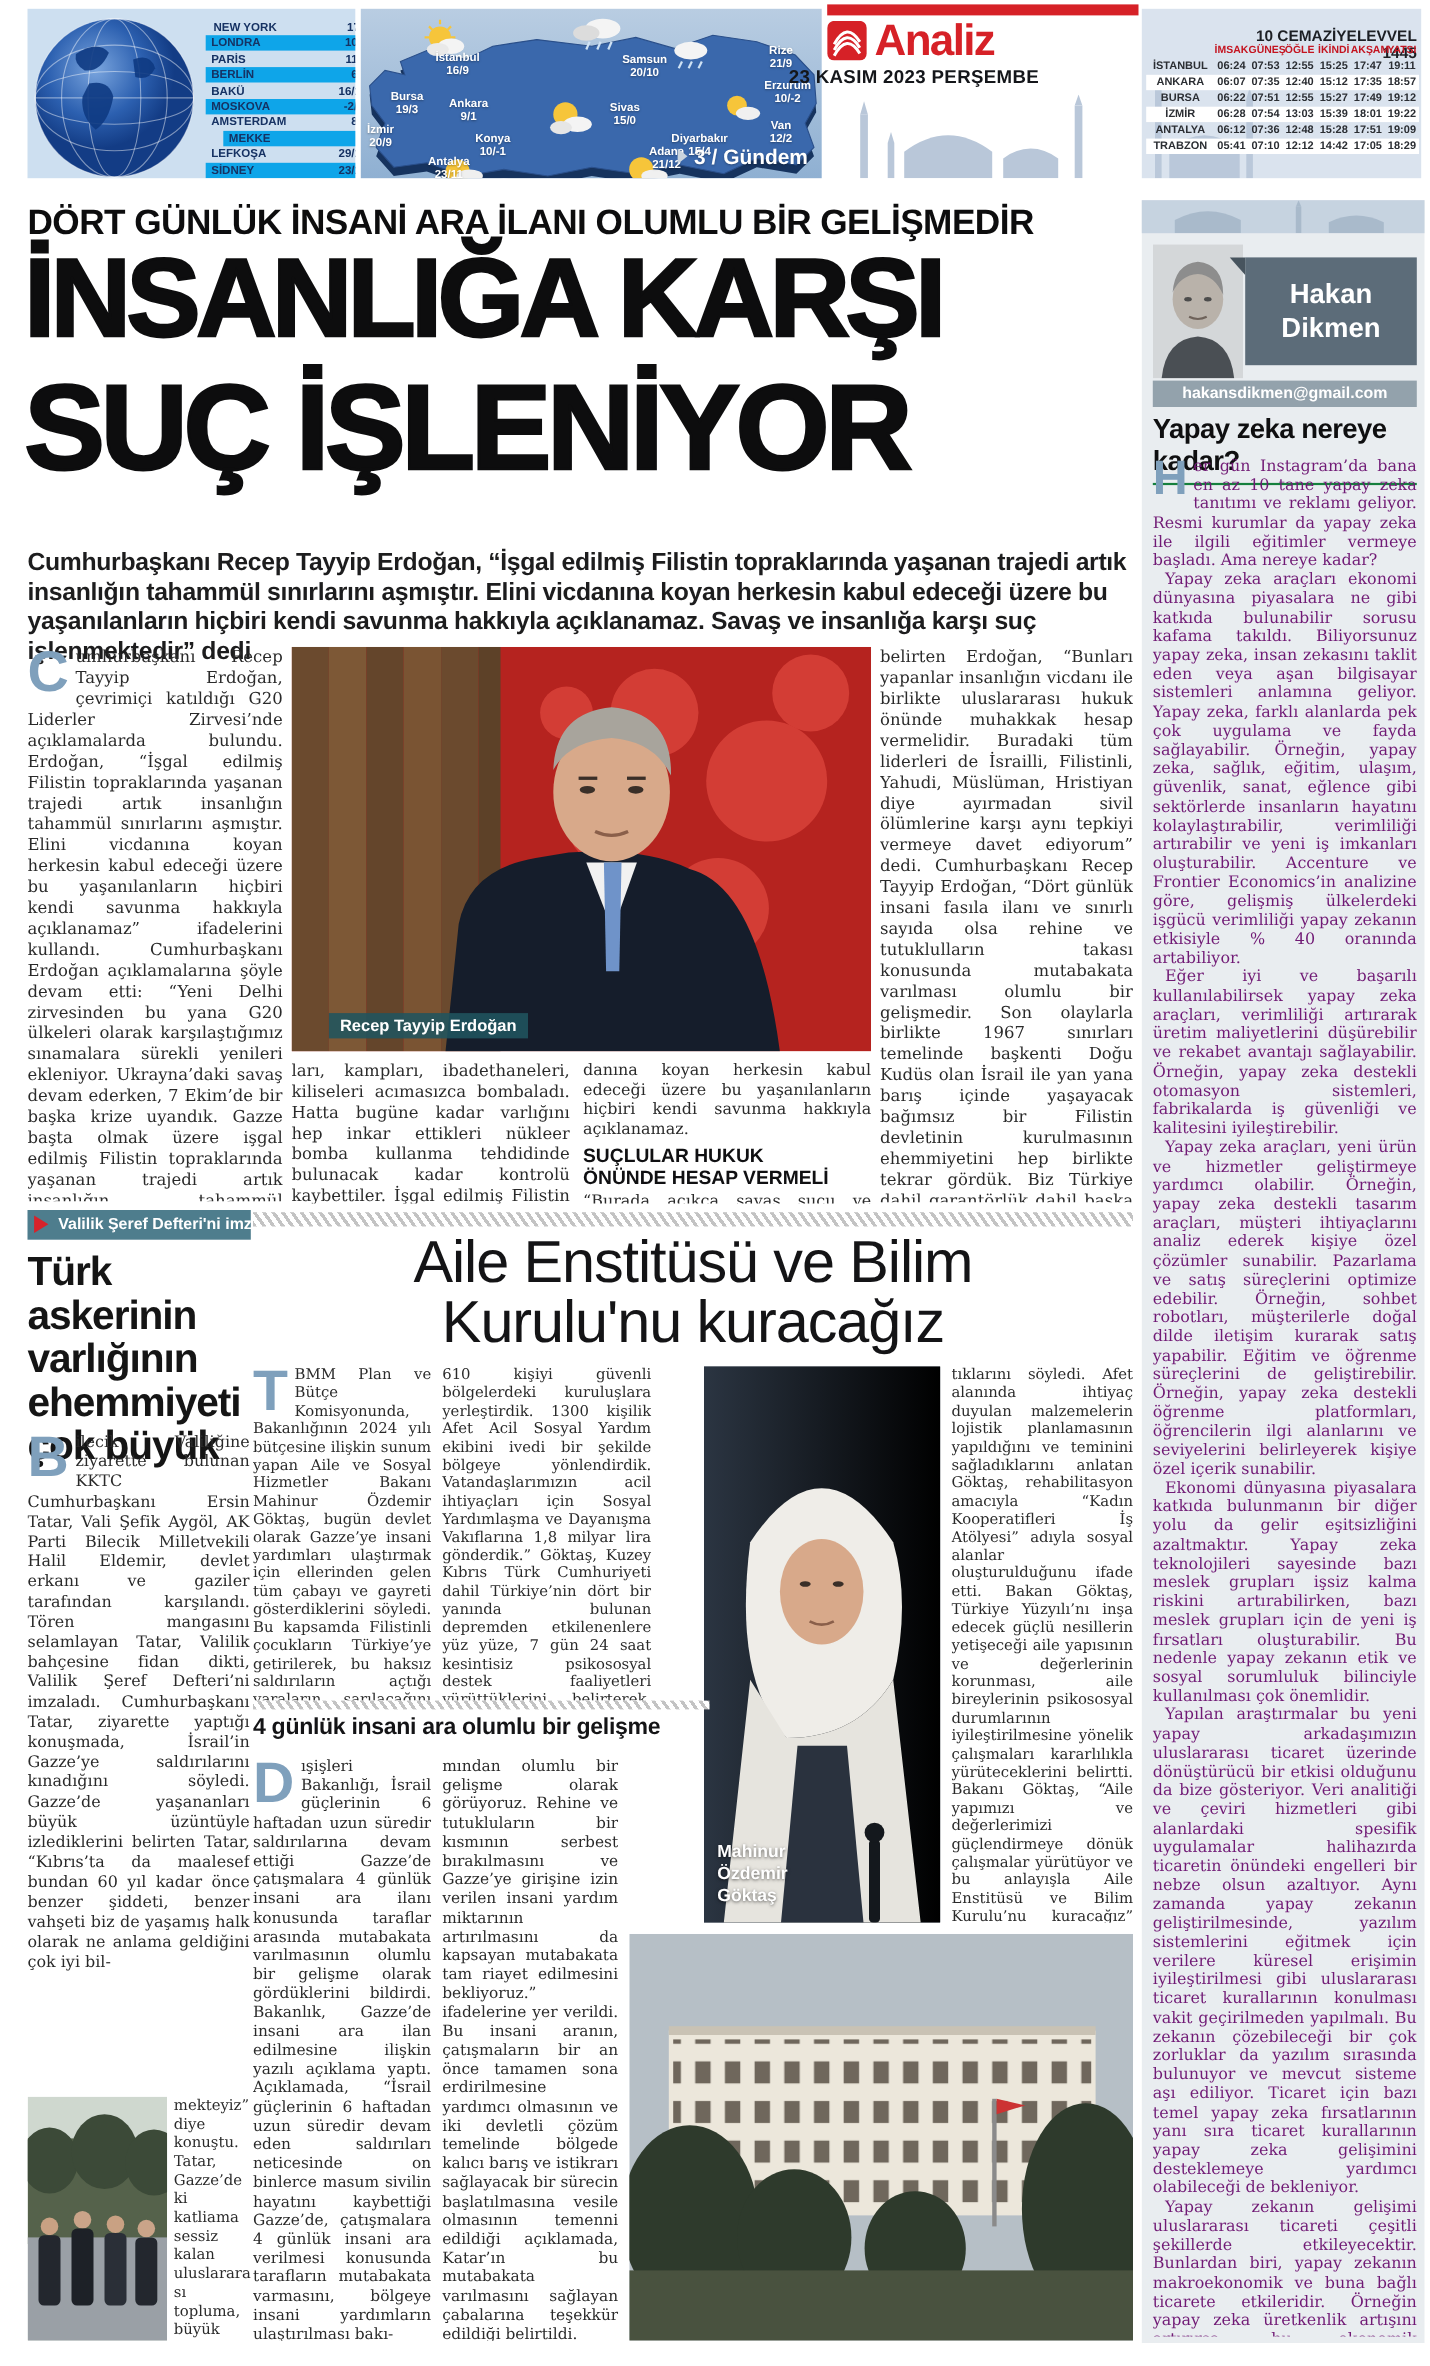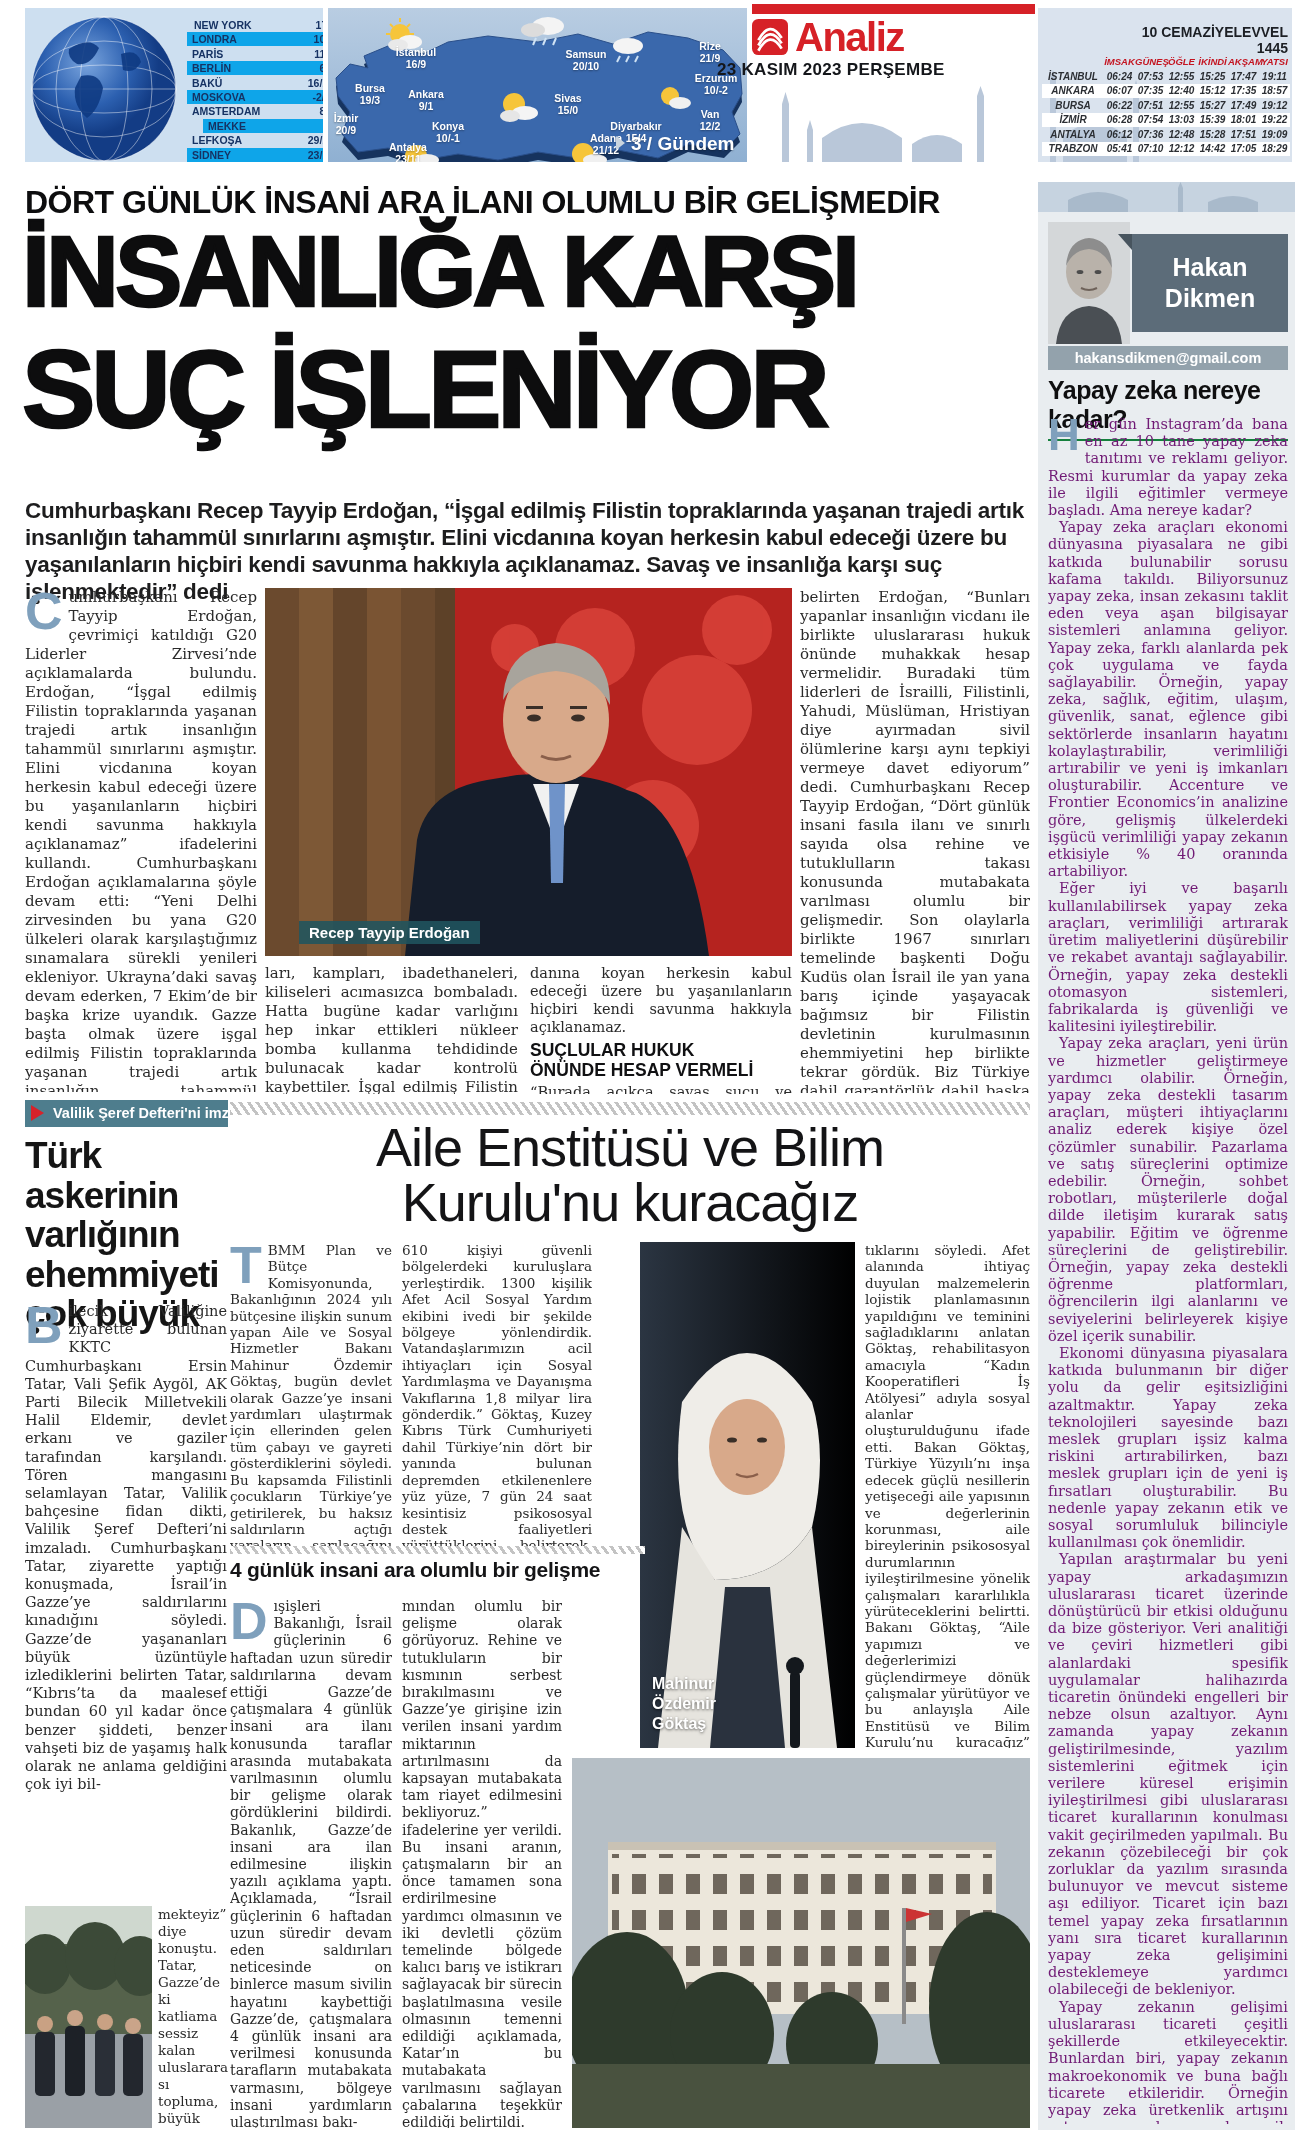--- a/index.html
+++ b/index.html
@@ -17,21 +17,21 @@
             text-align:center;line-height:1.15;text-shadow:0 1px 2px rgba(0,0,0,.35);white-space:nowrap;}
   .page-label{left:616px;top:133px;color:#fff;font-size:19px;font-weight:bold;z-index:5;text-shadow:0 1px 2px rgba(0,0,0,.3);}
   .page-label .chev{display:inline-block;width:0;height:0;border-top:7px solid transparent;border-bottom:7px solid transparent;
             border-left:9px solid #c9d4de;margin-right:6px;}
   .logo-strip{left:752px;top:4px;width:283px;height:10px;background:#d62127;}
   .logo-row{left:752px;top:17px;display:flex;align-items:center;gap:7px;}
   .logo-text{font-size:40px;font-weight:bold;color:#d62127;letter-spacing:-1.5px;line-height:1;}
   .mast-date{left:717px;top:60px;font-size:17px;font-weight:bold;color:#14161a;letter-spacing:.3px;}
   .prayer-panel{left:1038px;top:8px;width:254px;height:154px;background:#dae3ee;}
   .hijri{left:1120px;top:24px;width:168px;text-align:right;font-size:14px;font-weight:bold;color:#1c1f24;z-index:4;}
-  .ptable{left:1042px;top:56px;width:248px;z-index:4;font-style:italic;}
+  .ptable{left:1042px;top:40px;width:248px;z-index:4;}
   .phead{display:flex;height:13px;font-size:9.5px;font-weight:bold;color:#c41420;}
   .phead span{width:31px;text-align:center;}
   .phead .pc{width:62px;}
   .prow{display:flex;height:14.5px;align-items:center;font-size:10px;font-weight:bold;color:#2b2e33;}
   .prow.alt{background:#fff;}
   .prow .pc{width:62px;font-size:10px;}
   .prow span{width:31px;text-align:center;}
   
   .kicker{left:25px;top:184px;font-size:32px;font-weight:bold;color:#0d0d0e;letter-spacing:-.5px;}
   .h1a{left:22px;top:221px;font-size:101px;font-weight:bold;color:#0d0d0e;letter-spacing:-4px;line-height:1;

